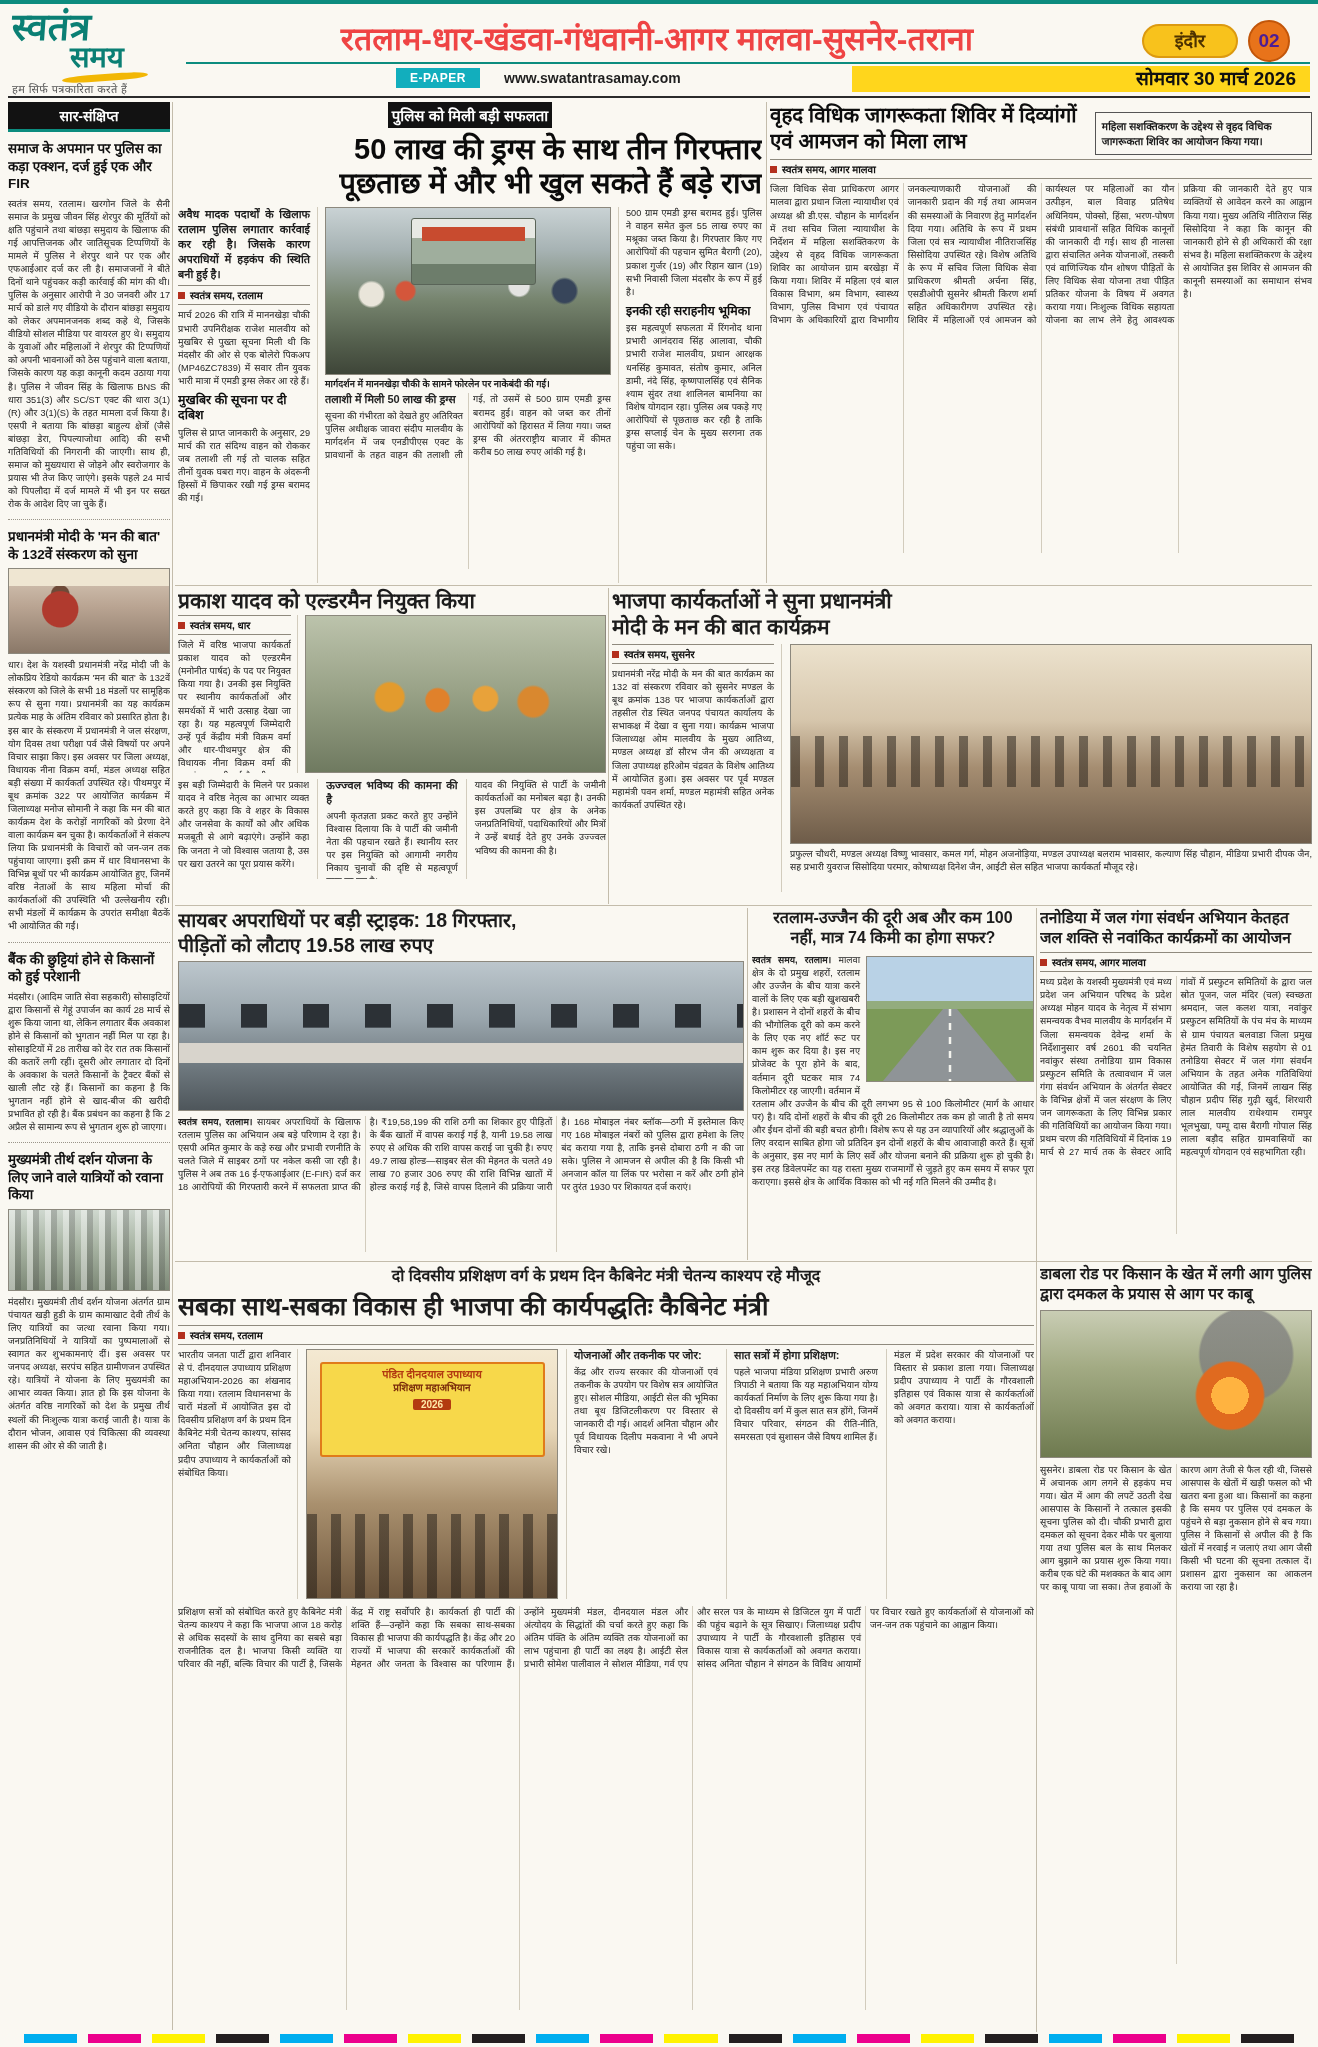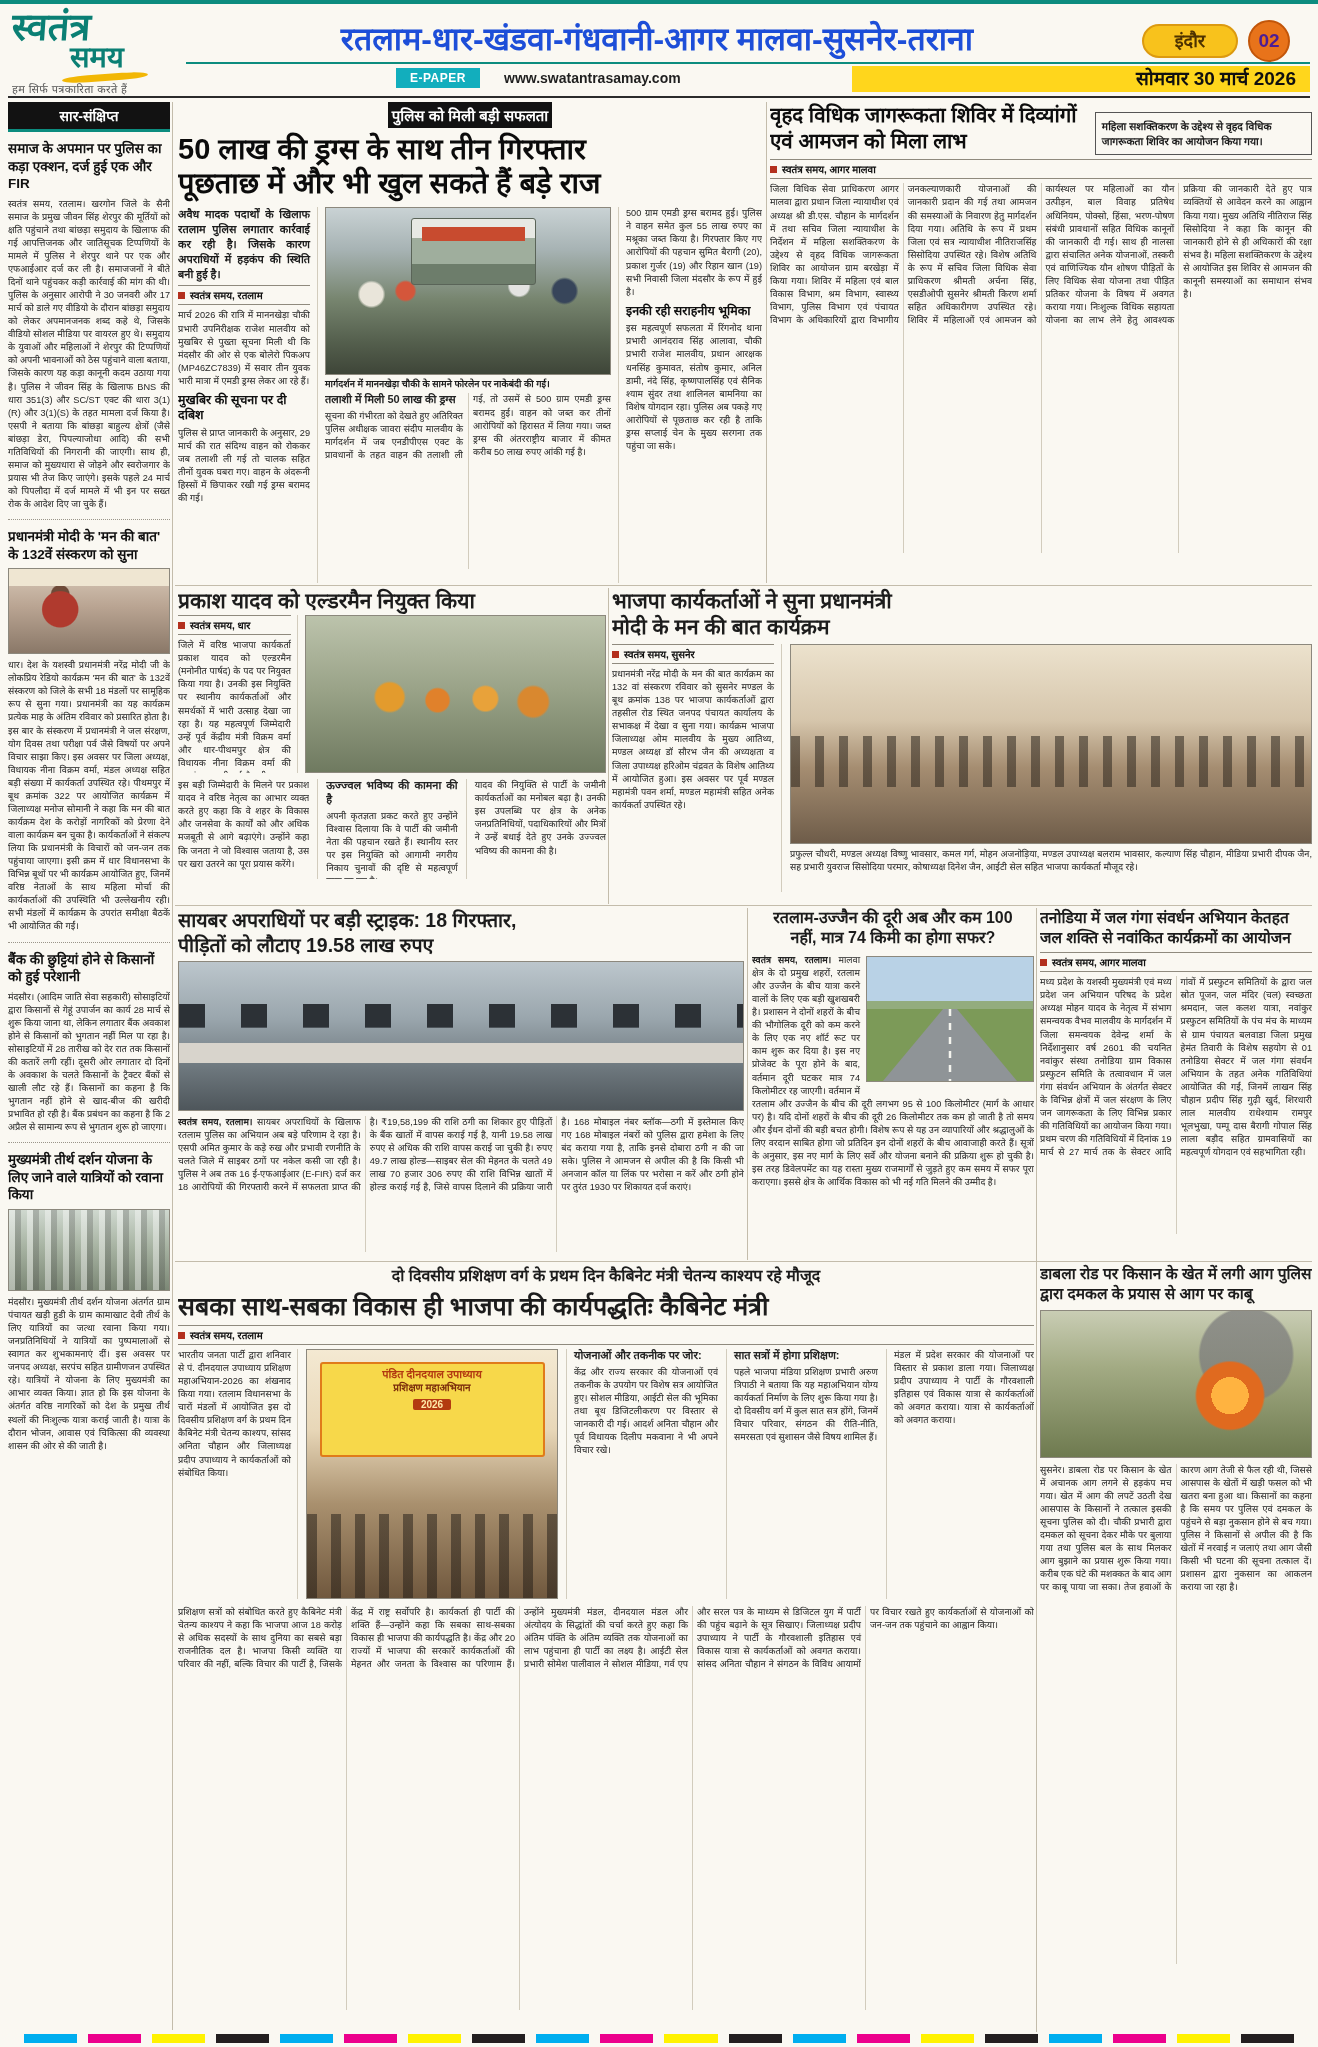--- a/index.html
+++ b/index.html
@@ -10,21 +10,21 @@
     font-family: "Liberation Sans", "DejaVu Sans", sans-serif; color:#1c1c1c;
   }
   
   .top-rule { position:absolute; top:0; left:0; right:0; height:4px; background:#0c8c7f; }
   .logo { position:absolute; left:12px; top:8px; width:168px; height:86px; }
   .logo-l1 { font-size:38px; font-weight:bold; color:#0a7f74; line-height:1; transform:skewX(-4deg); }
   .logo-l2 { font-size:29px; font-weight:bold; color:#0a7f74; margin:-4px 0 0 58px; line-height:1.05; }
   .logo-swoosh { width:86px; height:7px; background:#f2b705; border-radius:60%/100%; margin:2px 0 0 50px; transform:rotate(-4deg); }
   .logo-tagline { font-size:11px; color:#555; letter-spacing:.4px; }
   .masthead { position:absolute; left:186px; top:16px; width:942px; height:46px;
-    font-size:32px; font-weight:800; color:#1d4ed8; text-align:center; white-space:nowrap; overflow:hidden; }
+    font-size:32px; font-weight:800; color:#ef4444; text-align:center; white-space:nowrap; overflow:hidden; }
   .edition-badge { position:absolute; left:1142px; top:24px; width:96px; height:34px; background:#f8c21c;
     border:2px solid #dc9a10; border-radius:18px; text-align:center; line-height:30px;
     font-size:18px; font-weight:bold; color:#4d3200; }
   .page-circle { position:absolute; left:1248px; top:20px; width:42px; height:42px; border-radius:50%;
     background:#e8731a; border:2px solid #c2560a; color:#4c1d95; font-size:19px; font-weight:bold;
     text-align:center; line-height:38px; }
   .subheader { position:absolute; left:186px; top:62px; right:8px; height:28px; border-top:2px solid #0c8c7f; }
   .epaper { position:absolute; left:210px; top:4px; background:#12aebd; color:#fff; font-weight:bold;
     font-size:12px; padding:3px 14px; letter-spacing:.5px; }
   .website { position:absolute; left:318px; top:6px; font-size:14px; font-weight:bold; color:#1f1f1f; }
@@ -50,21 +50,21 @@
   .sec-title { background:#121212; color:#fff; font-size:14px; font-weight:800; text-align:center;
     padding:4px 2px; border-bottom:3px solid #0c8c7f; }
   .sb-title { font-size:13.5px; font-weight:800; line-height:1.3; color:#101010; margin:8px 0 5px; }
   .sb-sep { border-top:1px dotted #9a958a; margin:8px 0 0; }
   .sb-photo { width:100%; height:86px; margin:2px 0 5px; }
   .clip { overflow:hidden; }
   
   #lead { left:178px; top:102px; width:584px; height:481px; }
   .kicker { margin:0 auto; width:max-content; max-width:90%; background:#121212; color:#fff;
     font-size:15px; font-weight:bold; padding:3px 4px; }
-  .lead-h { text-align:left; font-size:29px; font-weight:800; line-height:1.16; color:#0b0b0b; margin-top:5px; }
+  .lead-h { text-align:right; font-size:29px; font-weight:800; line-height:1.16; color:#0b0b0b; margin-top:5px; }
   .lead-grid { display:flex; margin-top:7px; height:382px; }
   .lg-left { width:140px; padding-right:7px; border-right:1px solid #d2ccbd; }
   .lead-intro { font-size:11px; font-weight:bold; line-height:1.35; text-align:justify; }
   .lg-center { width:300px; padding:0 7px; }
   .lg-center .photo { height:168px; }
   .lg-center-cols { column-count:2; column-gap:10px; column-rule:1px solid #d2ccbd; height:176px; overflow:hidden; }
   .lg-right { width:144px; padding-left:7px; border-left:1px solid #d2ccbd; }
   
   #legal { left:770px; top:102px; width:542px; height:481px; }
   .legal-top { display:flex; gap:10px; }

